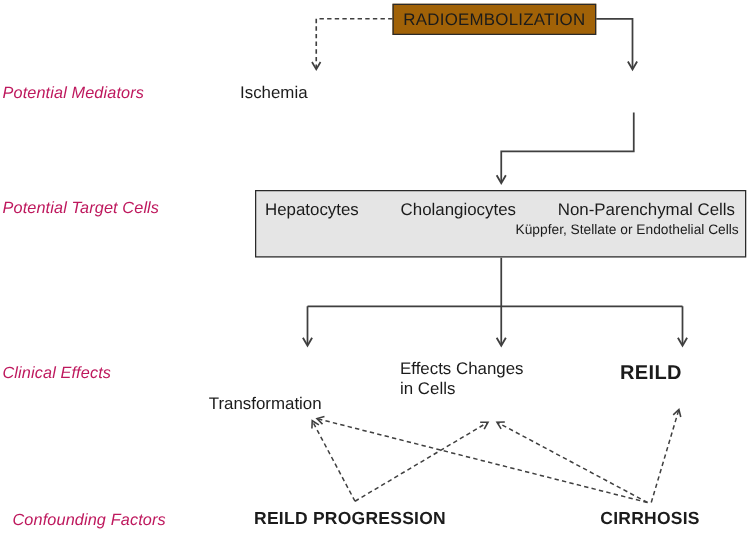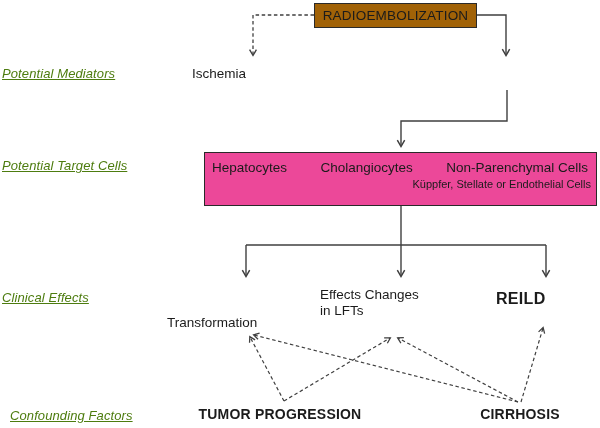--- a/index.html
+++ b/index.html
@@ -1,32 +1,32 @@
 <!DOCTYPE html>
 <html><head>
 <meta charset="utf-8">
 <style>
   * { margin:0; padding:0; box-sizing:border-box; }
   html,body { background:#ffffff; }
   body { font-family:"Liberation Sans", sans-serif; color:#1b1b1b; }
   .canvas { position:relative; width:600px; height:428px; background:#ffffff; overflow:hidden; }
   svg.wires { position:absolute; left:0; top:0; width:600px; height:428px; }
   .abs { position:absolute; white-space:nowrap; }
-  .rowlabel { font-style:italic; font-size:13px; color:#4d7c0f; letter-spacing:0.1px;text-decoration:underline; }
+  .rowlabel { font-style:italic; font-size:13px; color:#be185d; letter-spacing:0.1px; }
   .node { font-size:13.5px; line-height:16px; }
   .caps { letter-spacing:0.2px; }
   .titlebox {
     left:314px; top:3px; width:163px; height:25px;
     border:1.6px solid #2a2a2a; background:#a16207;
     display:flex; align-items:center; justify-content:center;
     font-size:13.5px; letter-spacing:0.2px;
   }
   .targetbox {
     left:204px; top:152px; width:393px; height:54px;
-    border:1.6px solid #2a2a2a; background:#ec4899;
+    border:1.6px solid #2a2a2a; background:#e5e5e5;
   }
   .targetrow {
     display:flex; justify-content:space-between;
     padding:7px 8px 0 7px; font-size:13.5px;
   }
   .targetsub {
     text-align:right; padding-right:5px; margin-top:3px;
     font-size:11px; color:#1b1b1b;
   }
   .reild { font-size:16px; font-weight:700; letter-spacing:0.3px; }
@@ -80,20 +80,20 @@
       <span>Non-Parenchymal Cells</span>
     </div>
     <div class="targetsub">Küppfer, Stellate or Endothelial Cells</div>
   </div>
 
   <div class="abs node" style="left:167px; top:287px; width:160px;">
     <span style="display:block;margin-top:28px;">Transformation</span>
   </div>
   <div class="abs node" style="left:320px; top:287px; width:160px;">
     <span style="display:block;">Effects Changes</span>
-    <span style="display:block;">in LFTs</span>
+    <span style="display:block;">in Cells</span>
   </div>
   <div class="abs node reild" style="left:496px; top:291px; width:100px;">REILD</div>
 
-  <div class="abs confound" style="left:180px; top:406px; width:200px;">TUMOR PROGRESSION</div>
+  <div class="abs confound" style="left:180px; top:406px; width:200px;">REILD PROGRESSION</div>
   <div class="abs confound" style="left:450px; top:406px; width:140px;">CIRRHOSIS</div>
 
 </div>
 
 </body></html>

